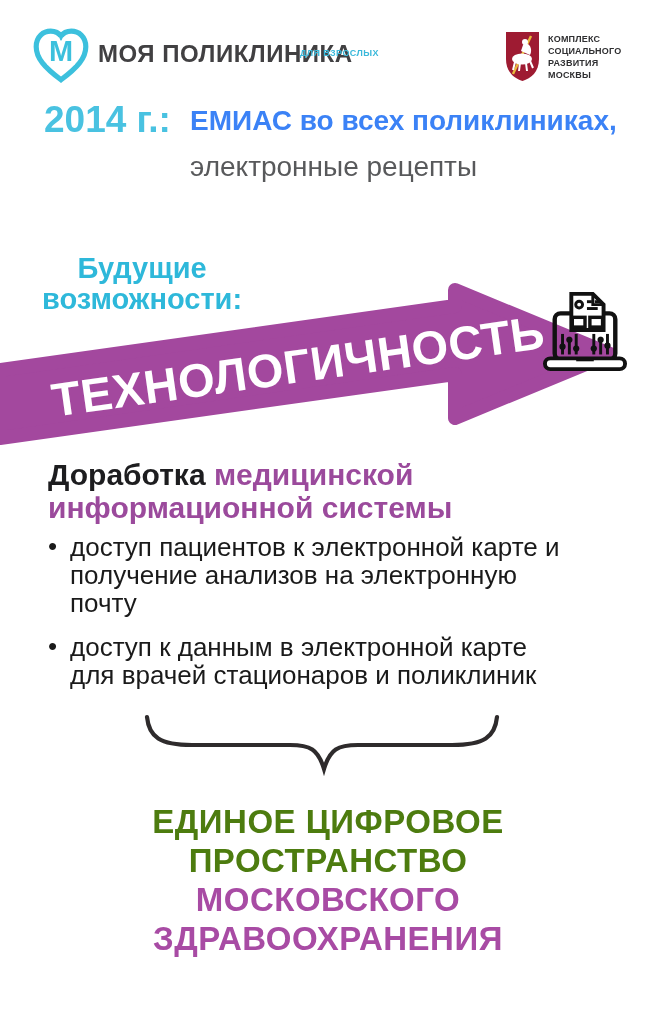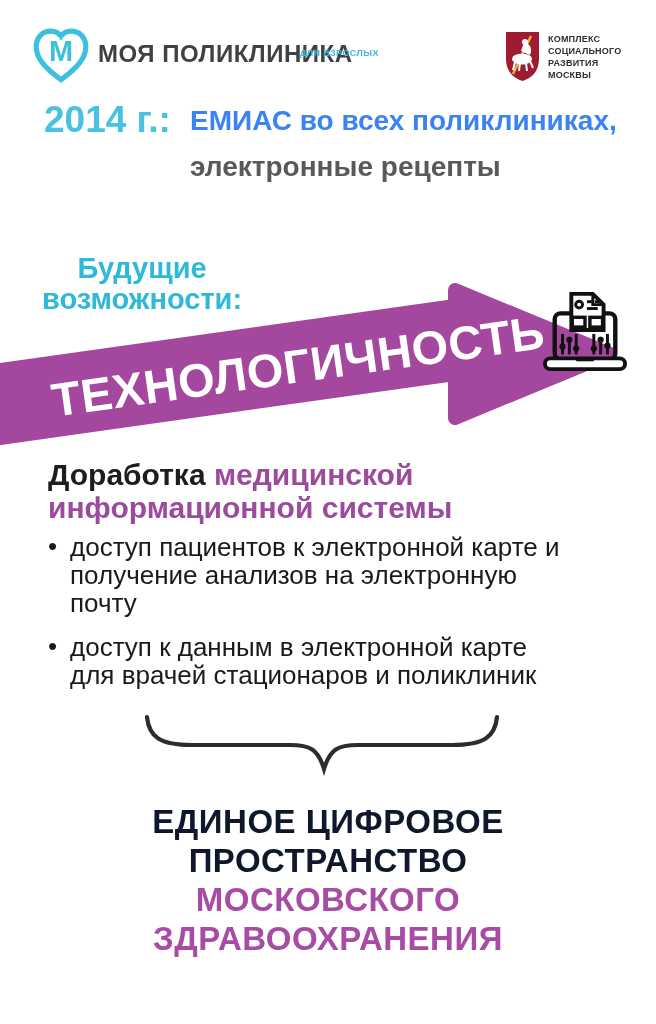--- a/index.html
+++ b/index.html
@@ -33,21 +33,21 @@
   .year {
     position:absolute; left:44px; top:99px;
     font-size:37px; font-weight:bold; color:#49c2e1; white-space:nowrap;
   }
   .milestone-line1 {
     position:absolute; left:190px; top:105px;
     font-size:28px; font-weight:bold; color:#3b82f6; white-space:nowrap;
   }
   .milestone-line2 {
     position:absolute; left:190px; top:151px;
-    font-size:28px; font-weight:bold; color:#58595b; white-space:nowrap;
+    font-size:28px; font-weight:normal; color:#58595b; white-space:nowrap;
   }
 
   
   .future {
     position:absolute; left:42px; top:253px;
     font-size:29px; font-weight:bold; color:#2eb8da; line-height:31px;text-align:center;
   }
 
   
   .arrow-svg { position:absolute; left:0; top:270px; width:656px; height:200px; }
@@ -79,21 +79,21 @@
 
   
   .brace-svg { position:absolute; left:140px; top:711px; width:366px; height:70px; }
 
   
   .footer-slogan {
     position:absolute; left:0; top:802px; width:656px;
     text-align:center; font-weight:bold; font-size:33px; line-height:39px;
     letter-spacing:0.5px;
   }
-  .footer-black { color:#0f172a; }
+  .footer-black { color:#4d7c0f; }
   .footer-purple { color:#a84ba4; }
 </style>
 </head>
 <body>
 
 <div class="page">
 
   <svg class="brand-logo" viewBox="0 0 60 58">
     <path d="M30,52 C14,40 6,31 6,20 C6,10 13,5 20,5 C24,5 28,7 30,10 C32,7 36,5 40,5 C47,5 54,10 54,20 C54,31 46,40 30,52 Z" fill="none" stroke="#3CC0DD" stroke-width="5"></path>
     <text x="30" y="34" text-anchor="middle" font-family="Liberation Sans, sans-serif" font-size="28" font-weight="bold" fill="#3CC0DD" stroke="#ffffff" stroke-width="7" paint-order="stroke">М</text>

